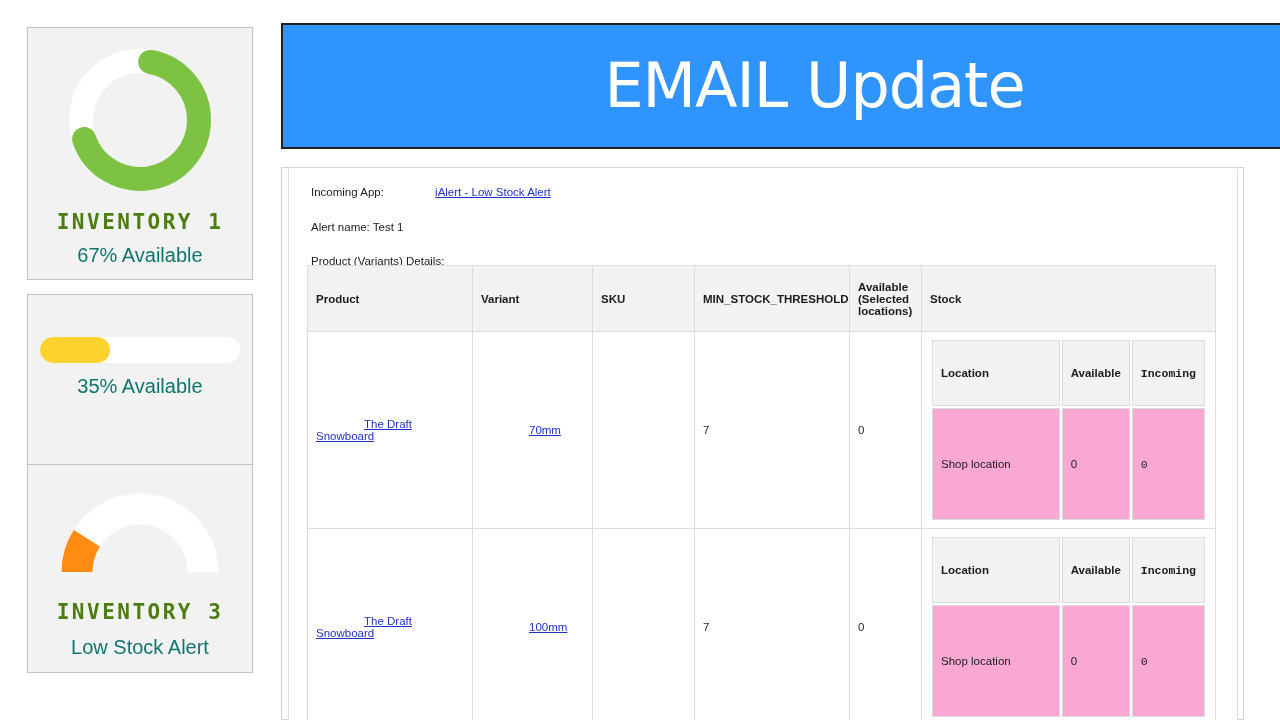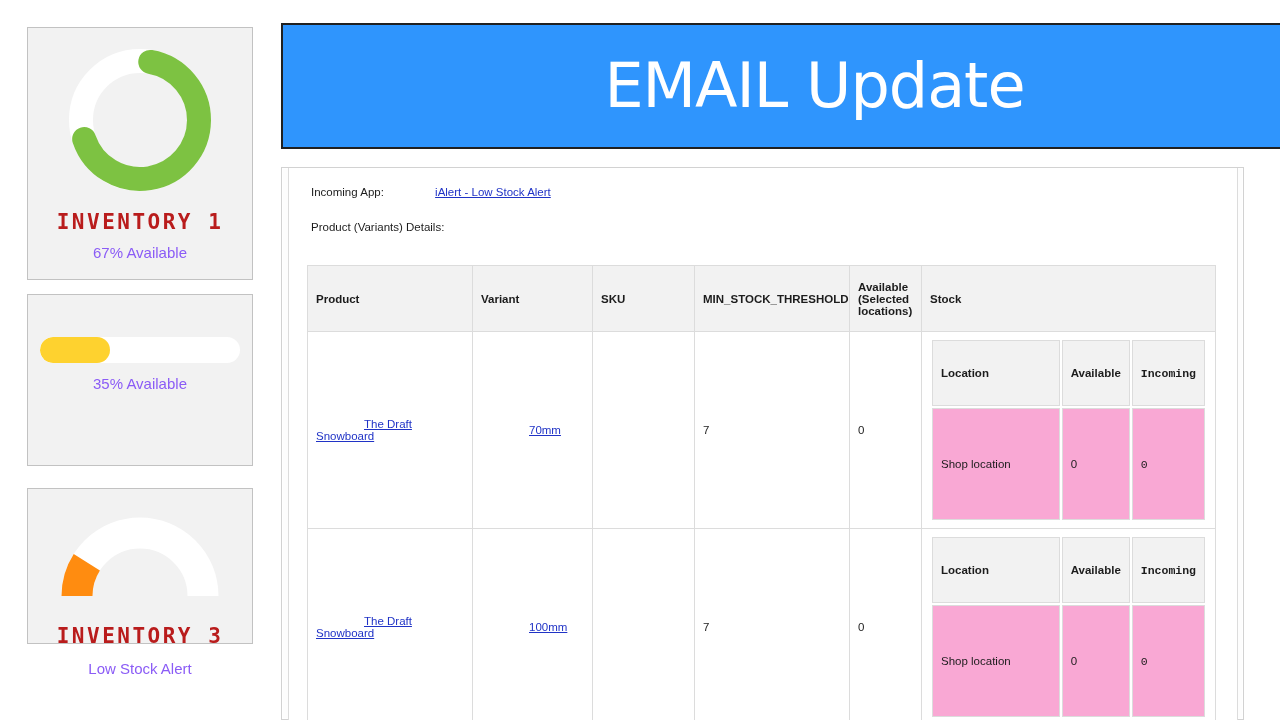--- a/index.html
+++ b/index.html
@@ -30,35 +30,35 @@
     width: 226px;
     background: #f2f2f2;
     border: 1px solid #c2c2c2;
     box-sizing: border-box;
     display: flex;
     flex-direction: column;
     align-items: center;
   }
   #card-inventory-1 { top: 27px;  height: 253px; }
   #card-inventory-2 { top: 294px; height: 172px; }
-  #card-inventory-3 { top: 488px; height: 156px; }
+  #card-inventory-3 { top: 464px; height: 209px; }
 
   .card-title {
     font-family: "DejaVu Sans Mono", monospace;
     font-weight: bold;
     font-size: 21px;
     letter-spacing: 2.5px;
-    color: #b91c1c;
+    color: #4d7c0f;
     text-align: center;
     white-space: nowrap;
   }
   .card-sub {
     font-family: "Liberation Sans", sans-serif;
-    font-size: 15px;
-    color: #8b5cf6;
+    font-size: 20px;
+    color: #0f766e;
     text-align: right;
     white-space: nowrap;
   }
 
   
   .gauge-wrap {
     position: relative;
   }
   #donut-gauge-1 { width: 160px; height: 160px; margin-top: 12px; }
   #card-inventory-1 .card-title { margin-top: 10px; }
@@ -268,20 +268,24 @@
   </div>
 
   <div id="email-panel">
     <div id="email-body">
 
       <div class="email-meta-line" id="meta-line-app">
         <span>Incoming App:</span>
         <a href="#" class="email-link">iAlert - Low Stock Alert</a>
       </div>
 
+      <div class="email-meta-line" id="meta-line-alert">
+        <span>Alert name:</span>
+        <span>Test 1</span>
+      </div>
 
       <div class="email-meta-line" id="meta-line-prod">Product (Variants) Details:</div>
 
       <table id="stock-table">
         <colgroup>
           <col class="col-product">
           <col class="col-variant">
           <col class="col-sku">
           <col class="col-threshold">
           <col class="col-available">

